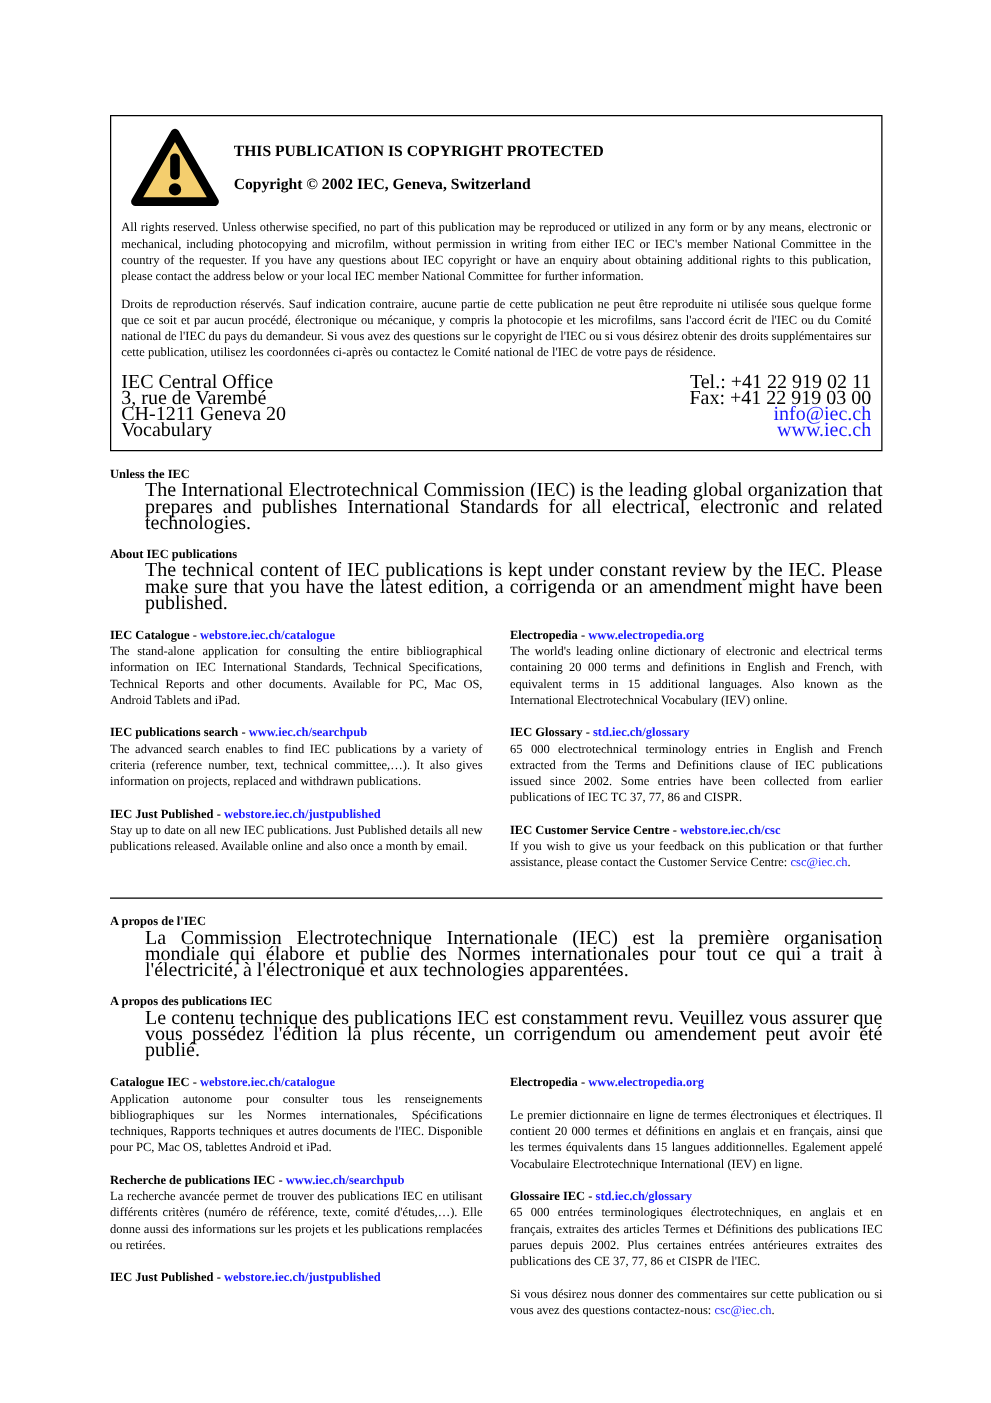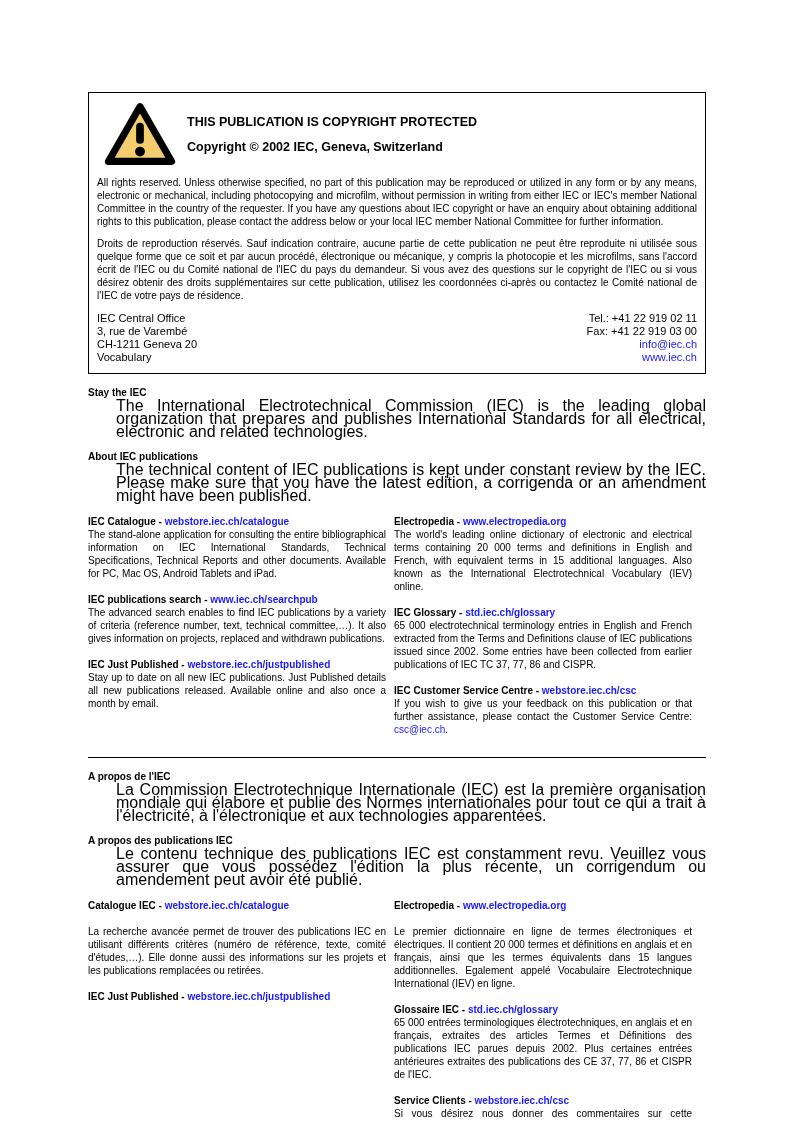--- a/index.html
+++ b/index.html
@@ -1,47 +1,47 @@
 <!DOCTYPE html>
 <html><head>
 <meta charset="utf-8">
 <style>
   html,body { margin:0; padding:0; background:#ffffff; }
   .page {
     position:relative; width:746px; height:1122px; background:#ffffff;
-    font-family:Liberation Sans, sans-serif; color:#000; overflow:hidden;
+    font-family:Liberation Serif, serif; color:#000; overflow:hidden;
   }
   .content { position:absolute; left:88px; top:92px; width:618px; }
 
   
   .copyright-box { border:1px solid #000; padding:6px 8px 9px 8px; }
   .box-header { display:flex; align-items:center; margin:2px 0 4px 6px; }
   .warning-icon { width:74px; height:66px; flex:0 0 auto; }
   .box-titles { margin-left:10px; }
   .box-title { font-size:12.5px; font-weight:bold; }
   .box-subtitle { font-size:12.5px; font-weight:bold; margin-top:11px; }
 
   .para { font-size:10px; line-height:13px; text-align:justify; margin-top:9px; }
 
-  .addr-row { display:flex; font-size:11px; line-height:13px; margin-top:10px; }
+  .addr-row { display:flex; font-size:16px; line-height:13px; margin-top:10px; }
   .addr-col { width:200px; flex:0 0 auto; }
   .contact-col { flex:1;text-align:right; }
   .addr-line, .contact-line { height:13px; }
 
   .link { color:#1a1aff; }
 
   
   .sec { margin-top:12px; }
   .sec-heading { font-size:10px; line-height:13px; font-weight:bold; }
   .sec-body { font-size:16px; line-height:13px; text-align:justify;margin-left:28px; }
 
   
   .columns { display:flex; margin-top:13px; }
   .col { width:298px; }
-  .col.left { margin-right:8px; }
+  .col.left { margin-right:22px; }
   .item { margin-bottom:13px; }
   .item:last-child { margin-bottom:0; }
   .item-heading { font-size:10px; line-height:13px; font-weight:bold; }
   .item-url { font-weight:bold; }
   .item-body { font-size:10px; line-height:13px; text-align:justify; }
   .item-body.gap { margin-top:13px; }
 
   .divider { border:none; border-top:1px solid #000; margin:21px 0 0 0; }
 </style>
 </head>
@@ -78,21 +78,21 @@
         <div class="contact-col">
           <div class="contact-line">Tel.: +41 22 919 02 11</div>
           <div class="contact-line">Fax: +41 22 919 03 00</div>
           <div class="contact-line link">info@iec.ch</div>
           <div class="contact-line link">www.iec.ch</div>
         </div>
       </div>
     </div>
 
     <div class="sec">
-      <div class="sec-heading">Stay the IEC</div>
+      <div class="sec-heading">Unless the IEC</div>
       <div class="sec-body">The International Electrotechnical Commission (IEC) is the leading global organization that prepares and publishes International Standards for all electrical, electronic and related technologies.</div>
     </div>
     <div class="sec">
       <div class="sec-heading">About IEC publications</div>
       <div class="sec-body">The technical content of IEC publications is kept under constant review by the IEC. Please make sure that you have the latest edition, a corrigenda or an amendment might have been published.</div>
     </div>
 
     <div class="columns">
       <div class="col left">
         <div class="item">
@@ -132,38 +132,39 @@
     </div>
     <div class="sec">
       <div class="sec-heading">A propos des publications IEC</div>
       <div class="sec-body">Le contenu technique des publications IEC est constamment revu. Veuillez vous assurer que vous possédez l'édition la plus récente, un corrigendum ou amendement peut avoir été publié.</div>
     </div>
 
     <div class="columns">
       <div class="col left">
         <div class="item">
           <div class="item-heading"><span>Catalogue IEC -</span> <span class="link item-url">webstore.iec.ch/catalogue</span></div>
+          <div class="item-body">Application autonome pour consulter tous les renseignements bibliographiques sur les Normes internationales, Spécifications techniques, Rapports techniques et autres documents de l'IEC. Disponible pour PC, Mac OS, tablettes Android et iPad.</div>
         </div>
         <div class="item">
+          <div class="item-heading"><span>Recherche de publications IEC -</span> <span class="link item-url">www.iec.ch/searchpub</span></div>
           <div class="item-body">La recherche avancée permet de trouver des publications IEC en utilisant différents critères (numéro de référence, texte, comité d'études,…). Elle donne aussi des informations sur les projets et les publications remplacées ou retirées.</div>
         </div>
         <div class="item">
           <div class="item-heading"><span>IEC Just Published -</span> <span class="link item-url">webstore.iec.ch/justpublished</span></div>
         </div>
       </div>
       <div class="col">
         <div class="item">
           <div class="item-heading"><span>Electropedia -</span> <span class="link item-url">www.electropedia.org</span></div>
           <div class="item-body gap">Le premier dictionnaire en ligne de termes électroniques et électriques. Il contient 20 000 termes et définitions en anglais et en français, ainsi que les termes équivalents dans 15 langues additionnelles. Egalement appelé Vocabulaire Electrotechnique International (IEV) en ligne.</div>
         </div>
         <div class="item">
           <div class="item-heading"><span>Glossaire IEC -</span> <span class="link item-url">std.iec.ch/glossary</span></div>
           <div class="item-body">65 000 entrées terminologiques électrotechniques, en anglais et en français, extraites des articles Termes et Définitions des publications IEC parues depuis 2002. Plus certaines entrées antérieures extraites des publications des CE 37, 77, 86 et CISPR de l'IEC.</div>
         </div>
         <div class="item">
-          <div class="item-heading"><span>Service Clients -</span> <span class="link item-url">webstore.iec.ch/csc</span></div>
           <div class="item-body"><span>Si vous désirez nous donner des commentaires sur cette publication ou si vous avez des questions contactez-nous: </span><span class="link">csc@iec.ch</span><span>.</span></div>
         </div>
       </div>
     </div>
 
   </div>
 </div>
 
 </body></html>

